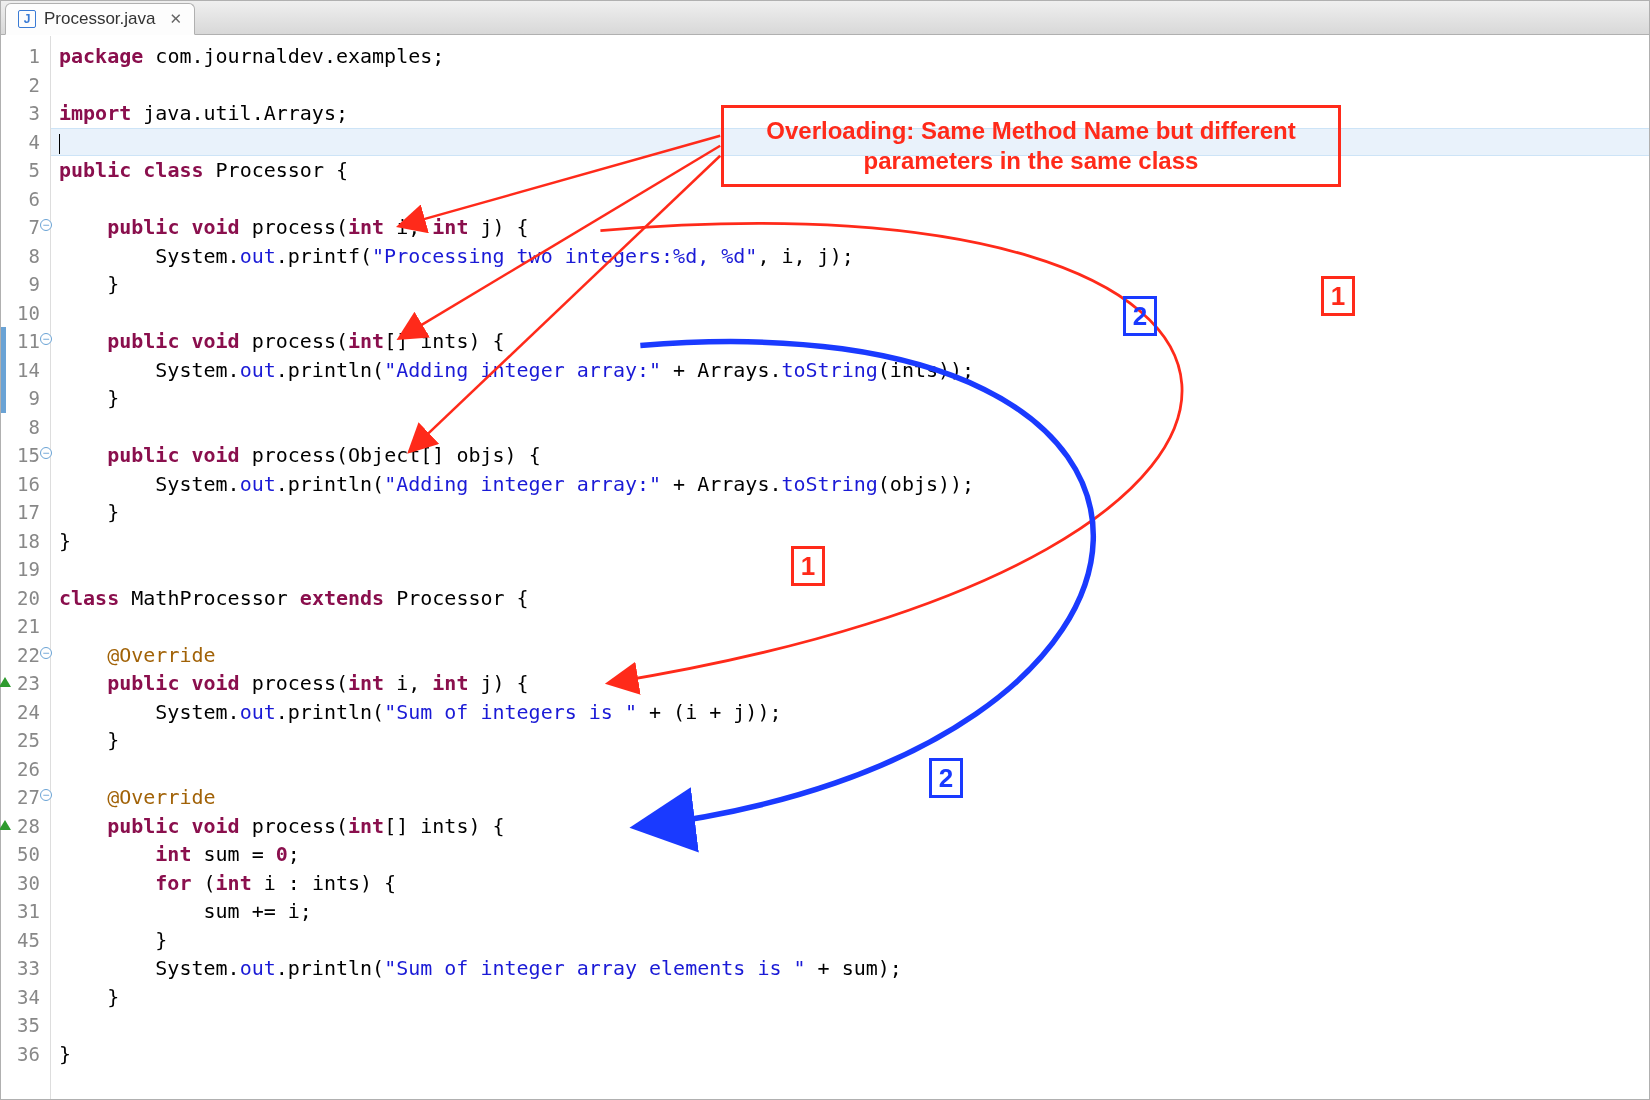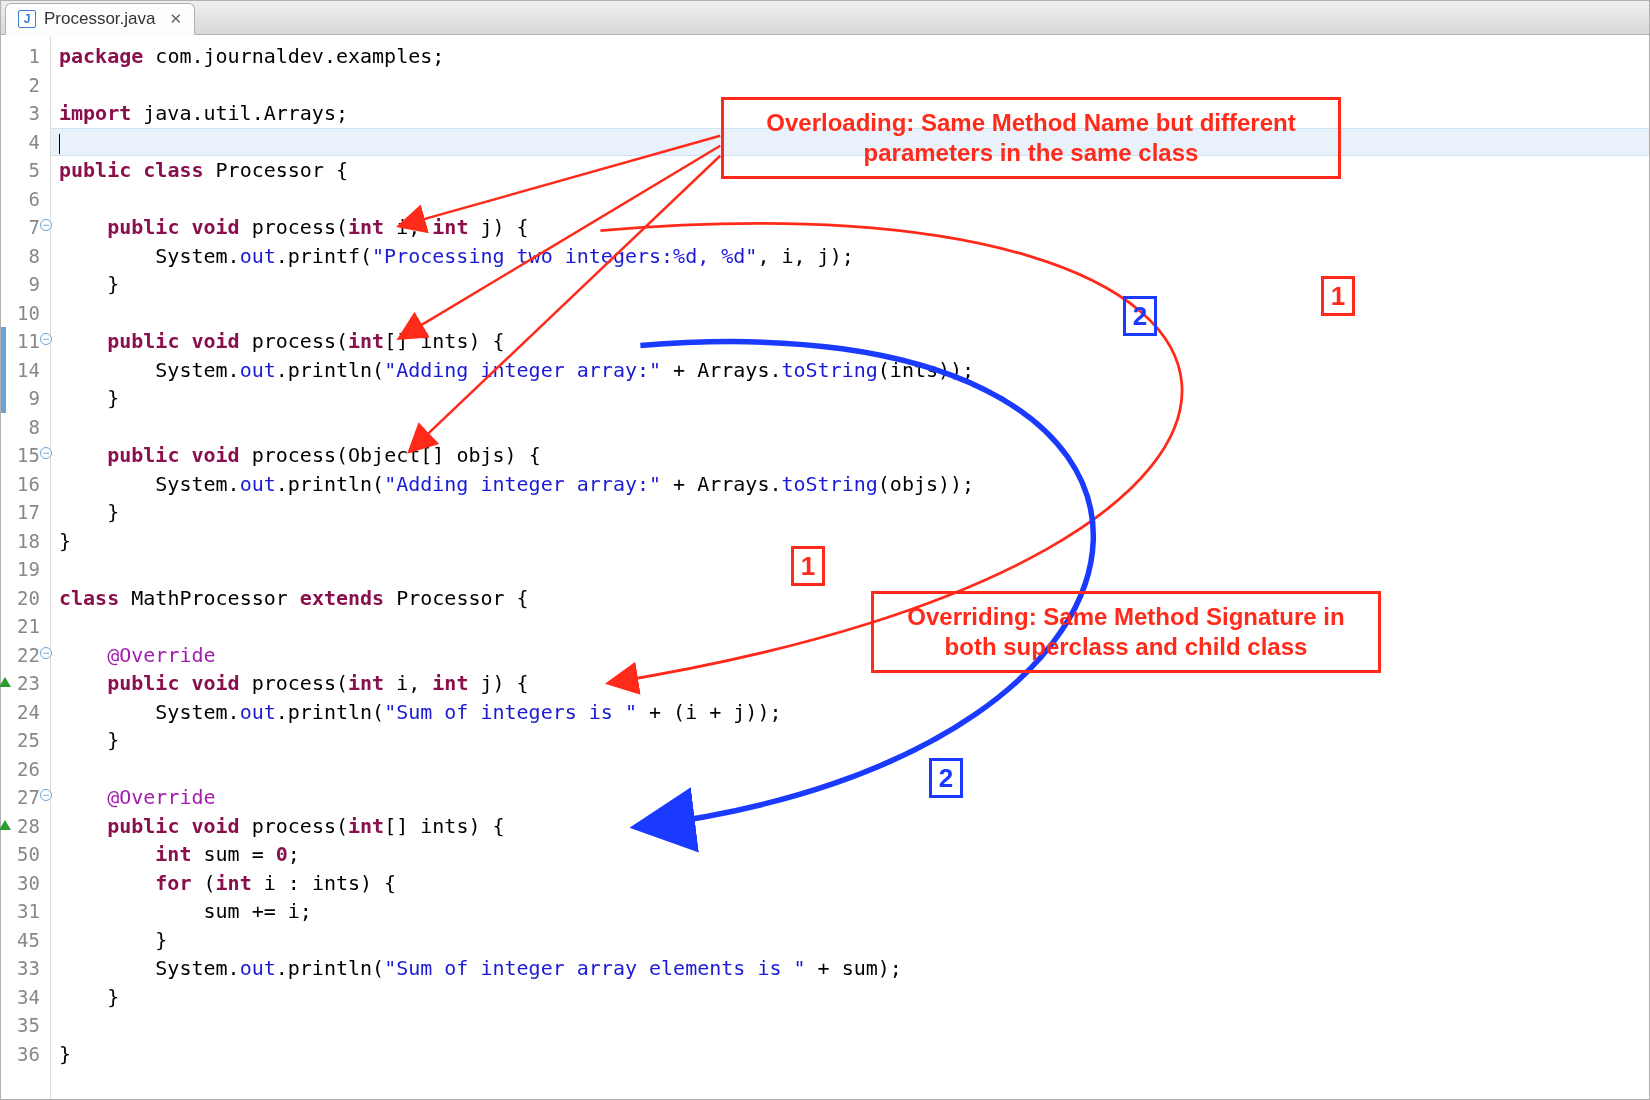--- a/index.html
+++ b/index.html
@@ -116,21 +116,21 @@
     background: #e9f2fb;
     margin-left: -8px;
     padding-left: 8px;
     width: calc(100% + 8px);
     border-top:1px solid #cde4f7;
     border-bottom:1px solid #cde4f7;
   }
   .kw { color: #8a0f4d; font-weight: bold; }
   .st { color: #1a1ad6; }
   .str { color: #1a1ad6; }
-  .ann { color: #a21caf; }
+  .ann { color: #a16207; }
   .cur::before {
     content:"";
     display:inline-block;
     width:1px; height:20px;
     background:#000;
     vertical-align:middle;
     margin-right:0px;
   }
   
   .overlay-svg {
@@ -240,23 +240,22 @@
 
     <line x1="720" y1="100" x2="400" y2="190" stroke="#ff2a1a" stroke-width="2.5" marker-end="url(#arr-red)"></line>
     <line x1="720" y1="110" x2="400" y2="302" stroke="#ff2a1a" stroke-width="2.5" marker-end="url(#arr-red)"></line>
     <line x1="720" y1="120" x2="410" y2="415" stroke="#ff2a1a" stroke-width="2.5" marker-end="url(#arr-red)"></line>
 
     <path d="M 600,195 C 1350,130 1400,520 610,648" stroke="#ff2a1a" stroke-width="2.8" fill="none" marker-end="url(#arr-red)"></path>
 
     <path d="M 640,310 C 1260,260 1230,720 640,792" stroke="#1a3aff" stroke-width="5.5" fill="none" marker-end="url(#arr-blue)"></path>
   </svg>
 
-  <div class="label-box" style="top:96px; left:720px; width:620px;">Overloading: Same Method Name but different<br>parameters in the same class</div>
-
-  <div class="label-box" style="top:590px; left:870px; width:510px;">Overriding: Same Method Signature in<br>both superclass and child class</div>
+  <div class="label-box" style="top:104px; left:720px; width:620px;">Overloading: Same Method Name but different<br>parameters in the same class</div>
+
 
   <div class="num-box num-red" style="top:275px; left:1320px;">1</div>
   <div class="num-box num-red" style="top:545px; left:790px;">1</div>
 
   <div class="num-box num-blue" style="top:295px; left:1122px;">2</div>
   <div class="num-box num-blue" style="top:757px; left:928px;">2</div>
 
 </div>
 
 </body></html>

